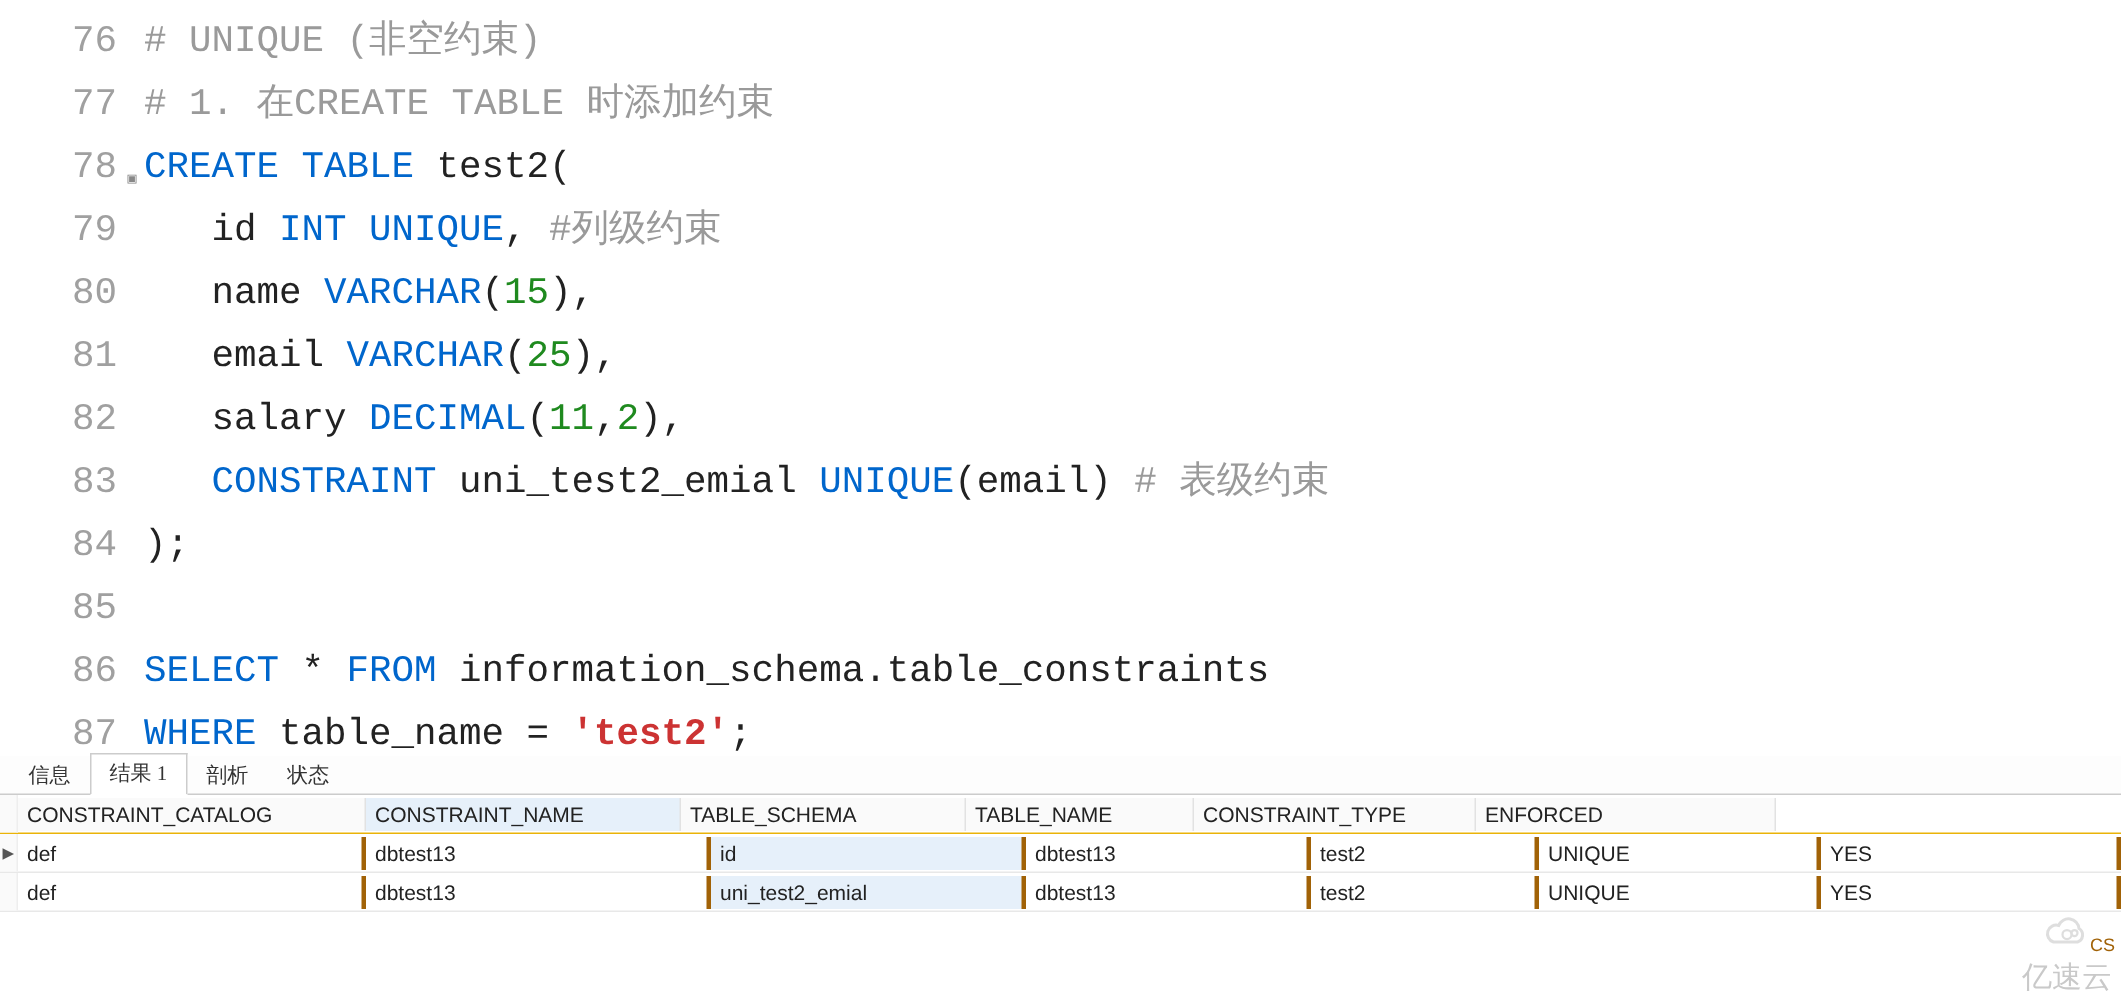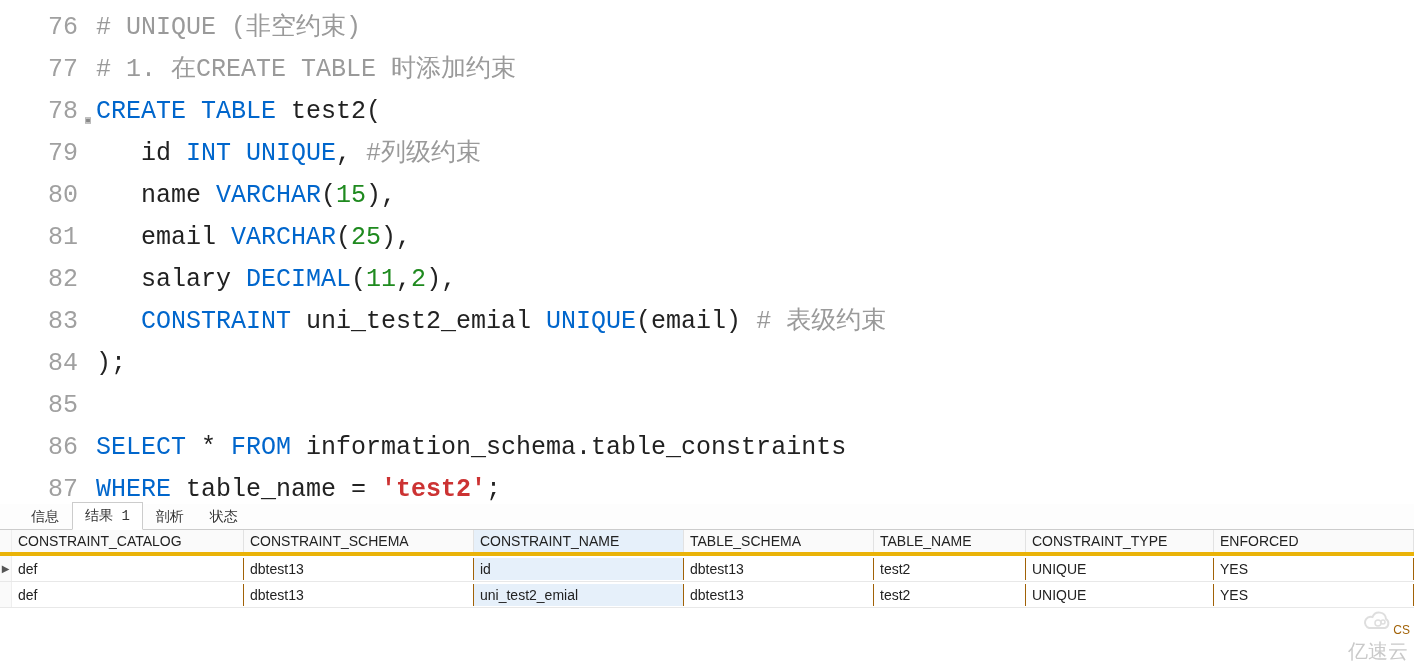--- a/index.html
+++ b/index.html
@@ -50,26 +50,26 @@
   .kw   { color: #0066cc; font-weight: 500; }
   .ty   { color: #0066cc; font-weight: 500; }
   .num  { color: #1f8a1f; }
   .str  { color: #cc3333; font-weight: bold; }
   .cmt  { color: #9a9a9a; }
   .txt  { color: #222222; }
 
   .tabs {
     display: flex;
     align-items: flex-end;
-    font-family: Liberation Mono, monospace;
+    font-family: Liberation Serif, serif;
     font-size: 14px;
     height: 26px;
     border-bottom: 1px solid #ccc;
     background: #fdfdfd;
-    padding-left: 18px;
+    padding-left: 6px;
     gap: 0;
   }
   .tab {
     padding: 4px 12px 4px 12px;
     color: #333;
     border: 1px solid transparent;
     border-bottom: none;
     cursor: pointer;
     position: relative;
     top: 1px;
@@ -89,26 +89,26 @@
     display: flex;
     border-bottom: 1px solid #e8e8e8;
     height: 26px;
     align-items: center;
   }
   .grid-header .cell {
     background: #fafafa;
     font-weight: 400;
     color: #222;
   }
-  .grid-header { border-bottom: 4px solid #eab308; }
+  .grid-header { border-bottom: 1px solid #eab308; }
   .cell {
     padding: 3px 6px;
     overflow: hidden;
     white-space: nowrap;
-    border-right: 1px solid #a16207;
+    border-right: 3px solid #a16207;
   }
   .grid-header .cell { border-right: 1px solid #e2e2e2; }
   .cell.selected { background: #e6f0fa; }
   .rowmark {
     width: 12px;
     flex-shrink: 0;
     font-size: 10px;
     color: #555;
     display:flex;
     align-items:center;
@@ -164,21 +164,20 @@
     <div class="tab">信息</div>
     <div class="tab active">结果 1</div>
     <div class="tab">剖析</div>
     <div class="tab">状态</div>
   </div>
 
 <div class="grid" id="grid">
     <div class="grid-row grid-header">
       <div class="rowmark"></div>
       <div class="cell c1">CONSTRAINT_CATALOG</div>
-      <div class="cell c2">CONSTRAINT_SCHEMA</div>
       <div class="cell c3 selected">CONSTRAINT_NAME</div>
       <div class="cell c4">TABLE_SCHEMA</div>
       <div class="cell c5">TABLE_NAME</div>
       <div class="cell c6">CONSTRAINT_TYPE</div>
       <div class="cell c7">ENFORCED</div>
     </div>
     <div class="grid-row">
       <div class="rowmark">▶</div>
       <div class="cell c1">def</div>
       <div class="cell c2">dbtest13</div>

